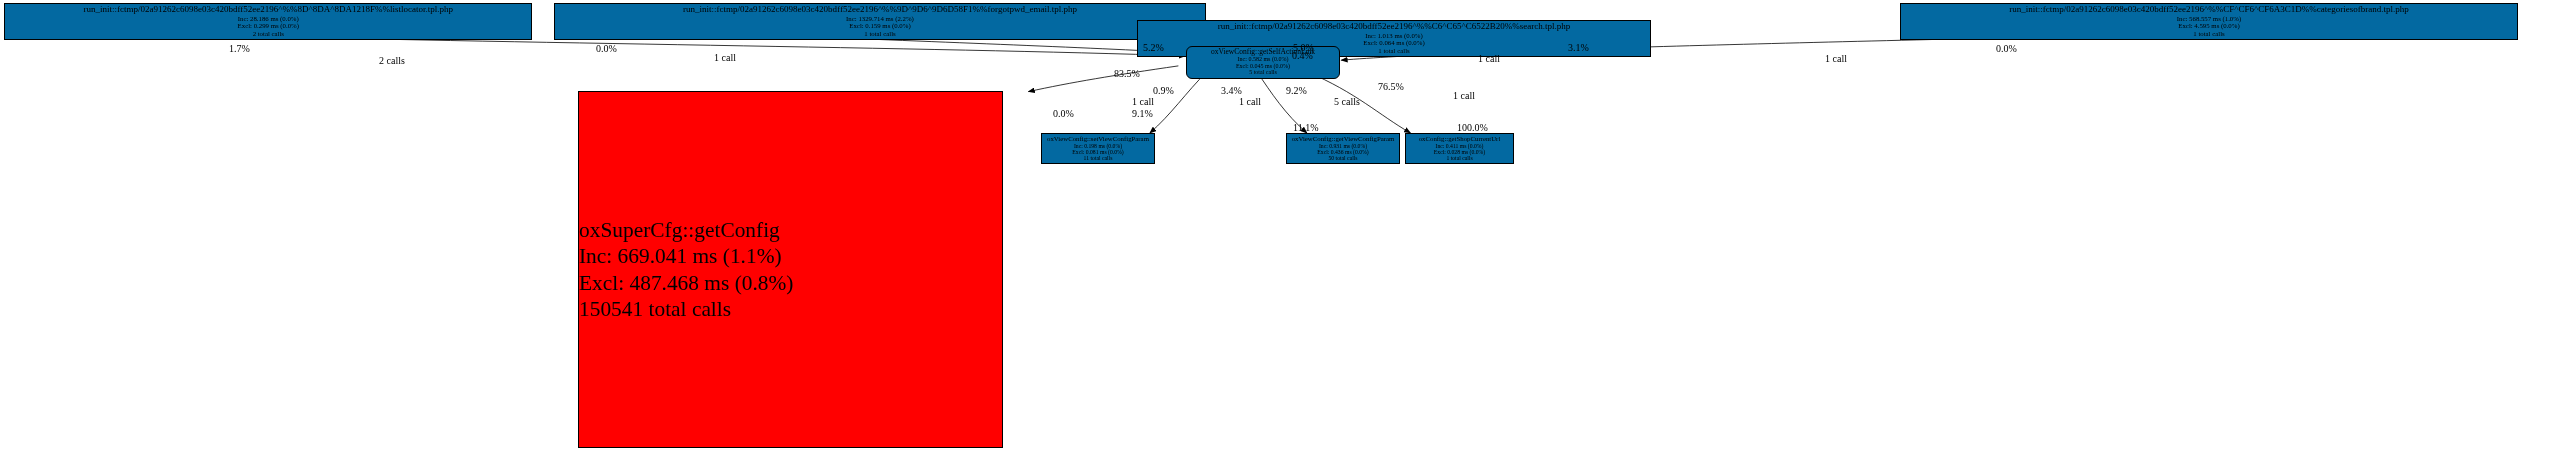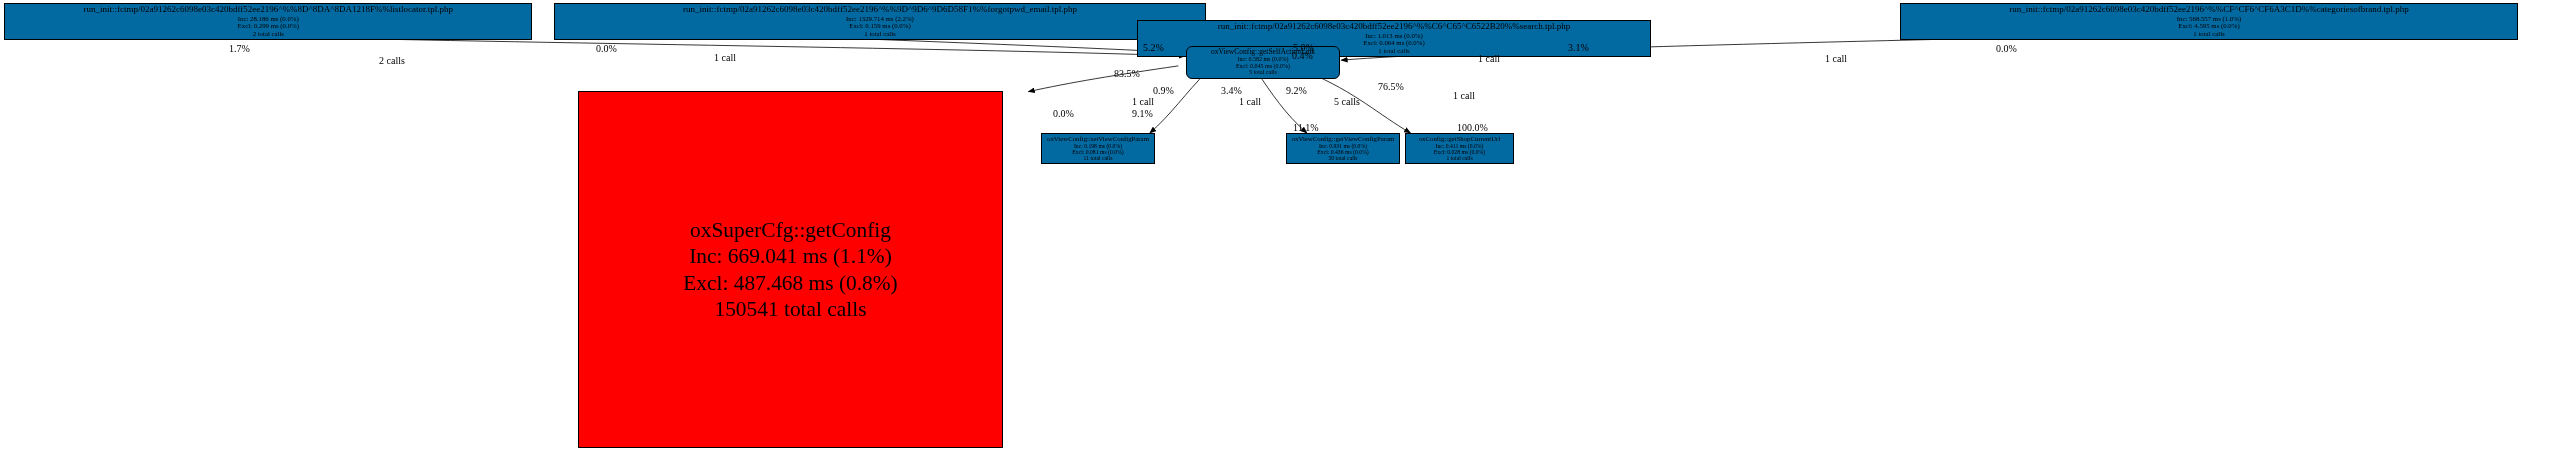--- a/index.html
+++ b/index.html
@@ -12,21 +12,21 @@
   .top-node{padding:1.4px 4.3px 2.1px 4.3px;}
   .top-node .ttl{font-size:9px;}
   .top-node .met{font-size:6.8px;}
   .mid-node{padding:1.4px 3.6px 2.1px 3.6px;border-radius:6px;}
   .mid-node .ttl{font-size:7.5px;}
   .mid-node .met{font-size:6px;}
   .leaf-node{padding:1.4px 3.6px 2.1px 3.6px;}
   .leaf-node .ttl{font-size:6.8px;}
   .leaf-node .met{font-size:5.7px;}
   .focus-node{position:absolute;box-sizing:border-box;border:0.7px solid #000;background:#ff0000;
-    display:flex;flex-direction:column;align-items:center;justify-content:center;
+    display:flex;flex-direction:column;align-items:flex-start;justify-content:center;
     font-size:21.4px;line-height:1.22;text-align:center;}
   .focus-node span{display:block;white-space:nowrap;}
   .elab{position:absolute;font-size:10px;white-space:nowrap;line-height:1.05;}
 </style>
 </head>
 <body>
 
 <div id="canvas">
 
   <svg class="edges" viewBox="0 0 3607 645">

